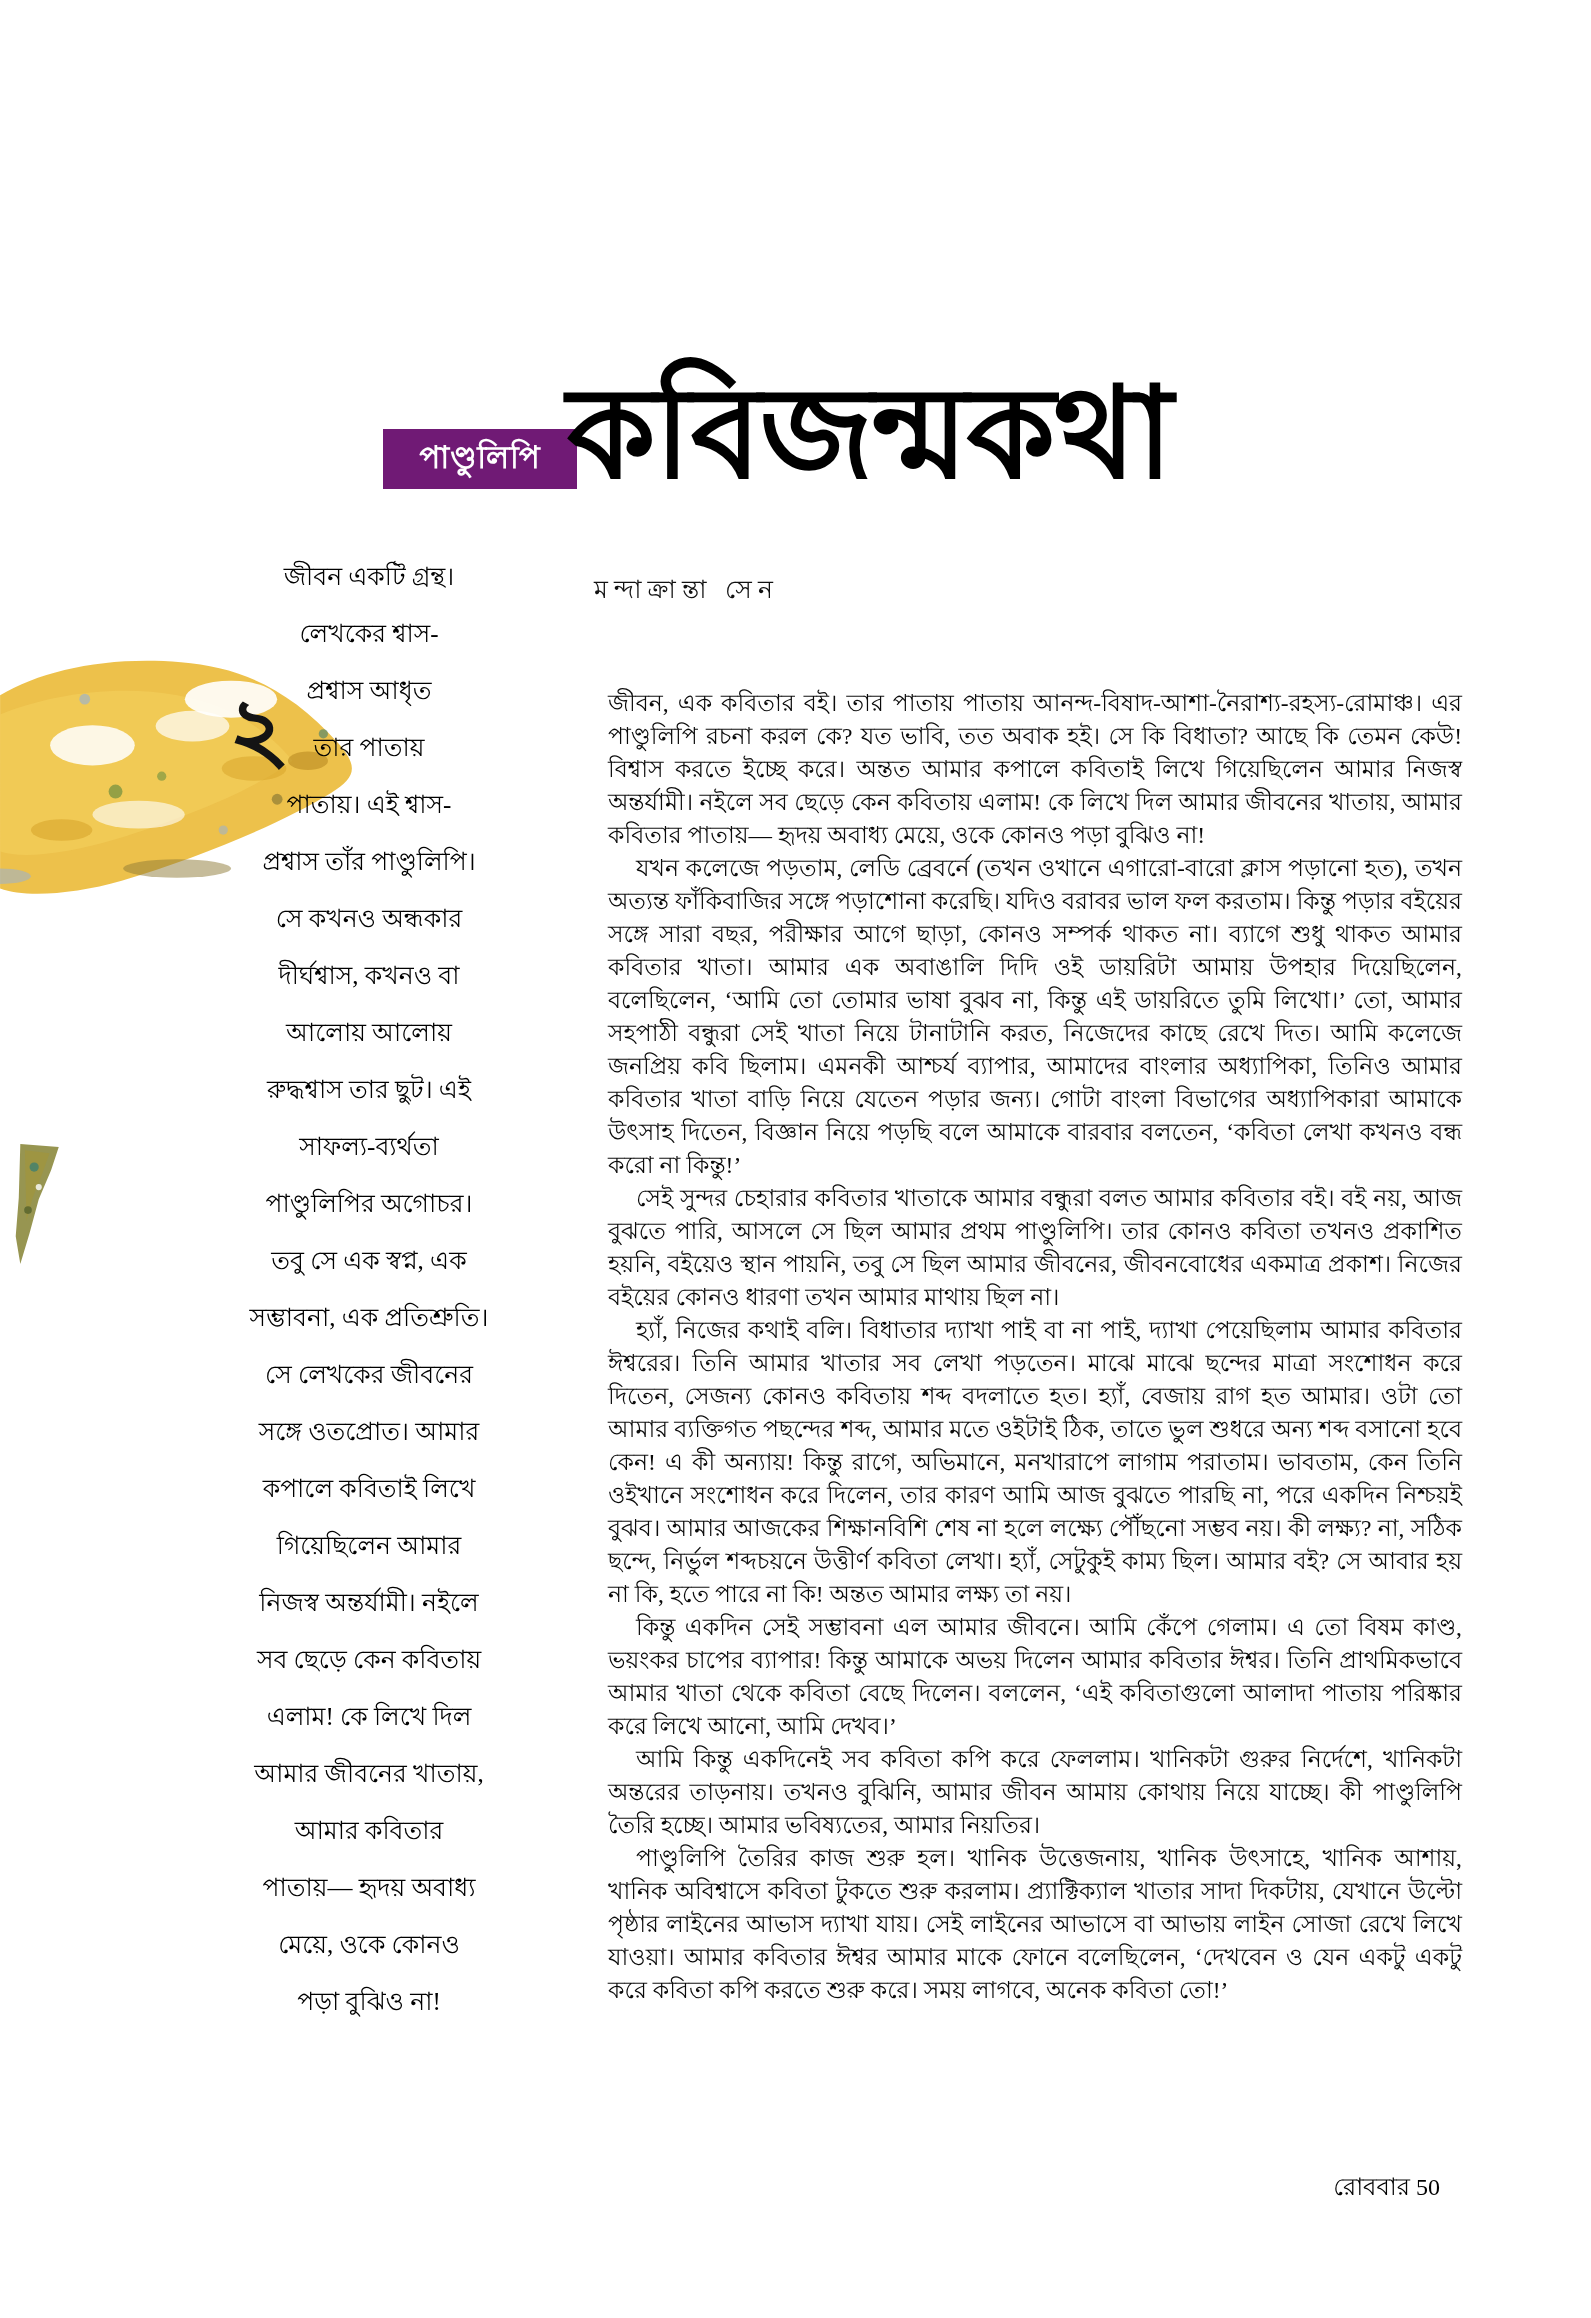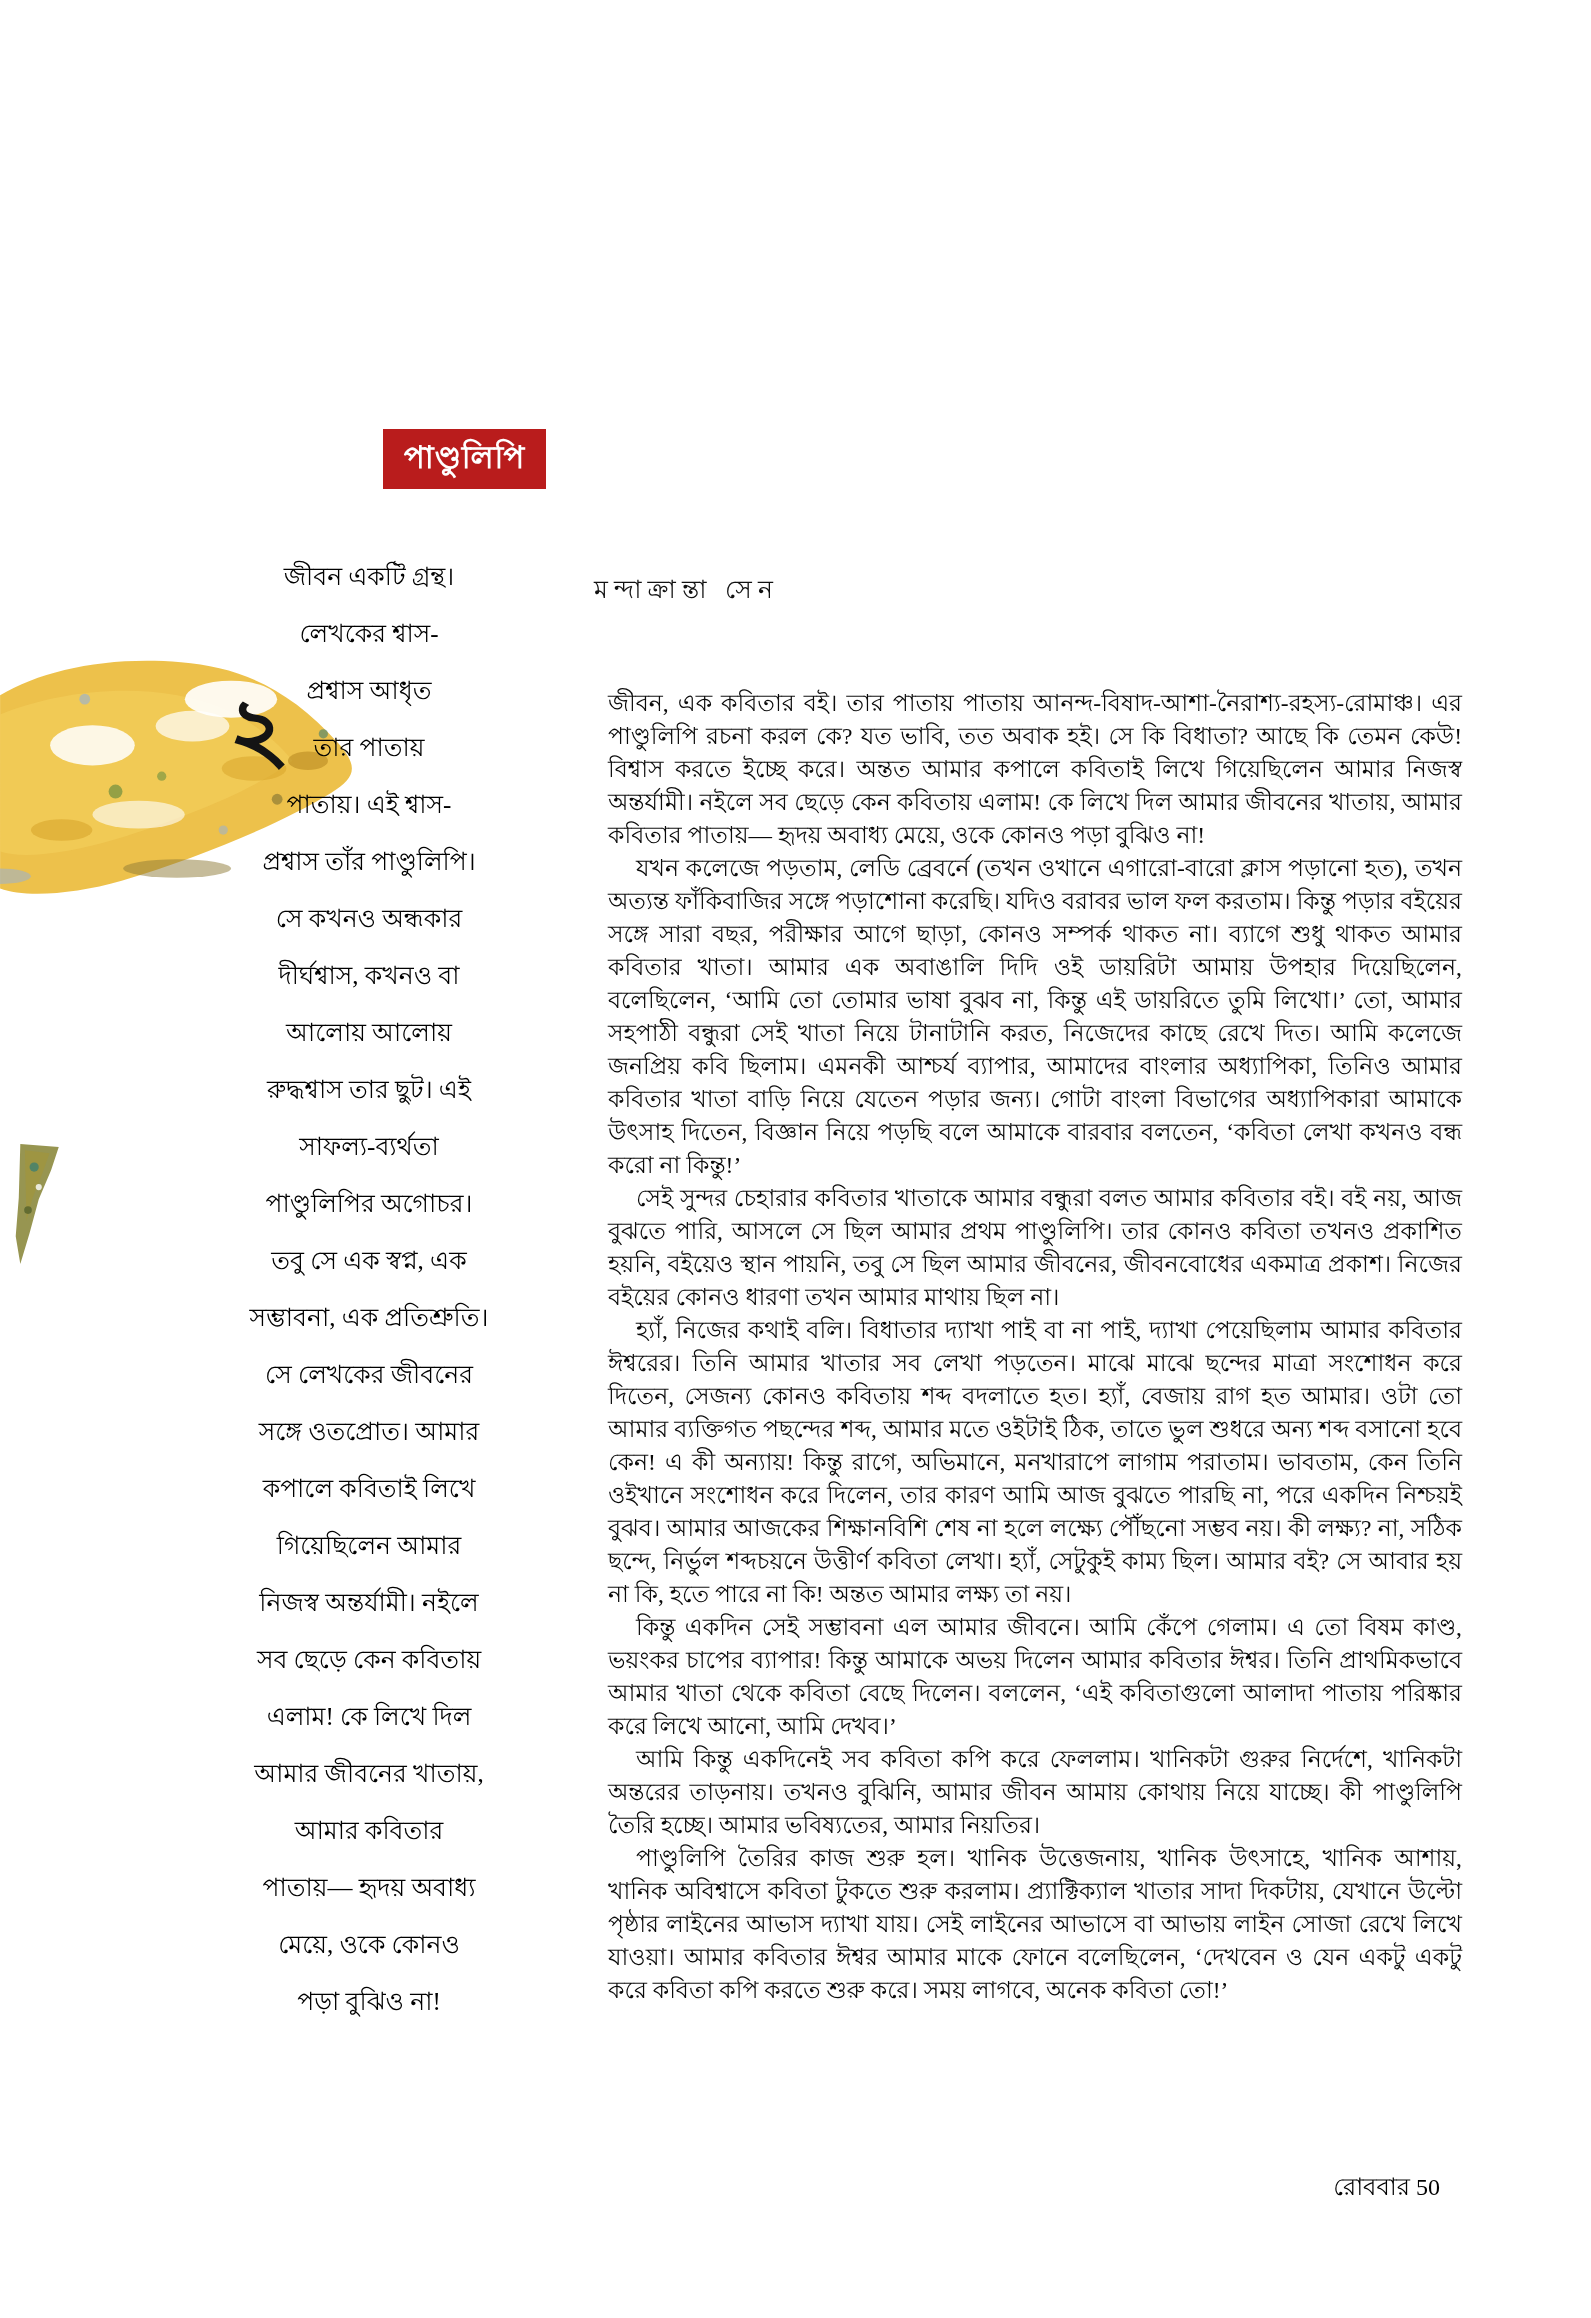--- a/index.html
+++ b/index.html
@@ -5,22 +5,22 @@
   html,body { margin:0; padding:0; background:#ffffff; }
   .page {
     position:relative; width:1591px; height:2319px;
     background:#ffffff; overflow:hidden;
     font-family:"Liberation Serif","DejaVu Serif",serif;
     color:#000;
   }
 
   
   .kicker {
-    position:absolute; left:383px; top:429px; width:163px; height:60px;
-    background:#b91c1c; color:#ffffff;
+    position:absolute; left:383px; top:429px; width:194px; height:60px;
+    background:#701a75; color:#ffffff;
     display:flex; align-items:center; justify-content:center;
     font-size:31px; font-weight:bold; letter-spacing:0.8px;
   }
 
   
   .headline {
     position:absolute; left:567px; top:339px; margin:0;
     font-size:127px; line-height:1.5; font-weight:bold;
     letter-spacing:-1.5px; white-space:nowrap; color:#000;
   }
@@ -94,20 +94,21 @@
     <path d="M18,8 L50,12 L40,40 L28,70 L20,100 Z" fill="#a0953f" opacity="0.8"></path>
     <circle cx="30" cy="30" r="6" fill="#3f7f6f" opacity="0.8"></circle>
     <circle cx="22" cy="86" r="5" fill="#55622c" opacity="0.8"></circle>
     <circle cx="36" cy="56" r="4" fill="#ffffff" opacity="0.8"></circle>
   </svg>
 
   <div class="kicker">
     <span>পাণ্ডুলিপি</span>
   </div>
 
+  <h1 class="headline">কবিজন্মকথা</h1>
 
   <div class="byline">মন্দাক্রান্তা সেন</div>
 
   <aside class="pullquote">জীবন একটি গ্রন্থ।
 লেখকের শ্বাস-
 প্রশ্বাস আধৃত
 তার পাতায়
 পাতায়। এই শ্বাস-
 প্রশ্বাস তাঁর পাণ্ডুলিপি।
 সে কখনও অন্ধকার

